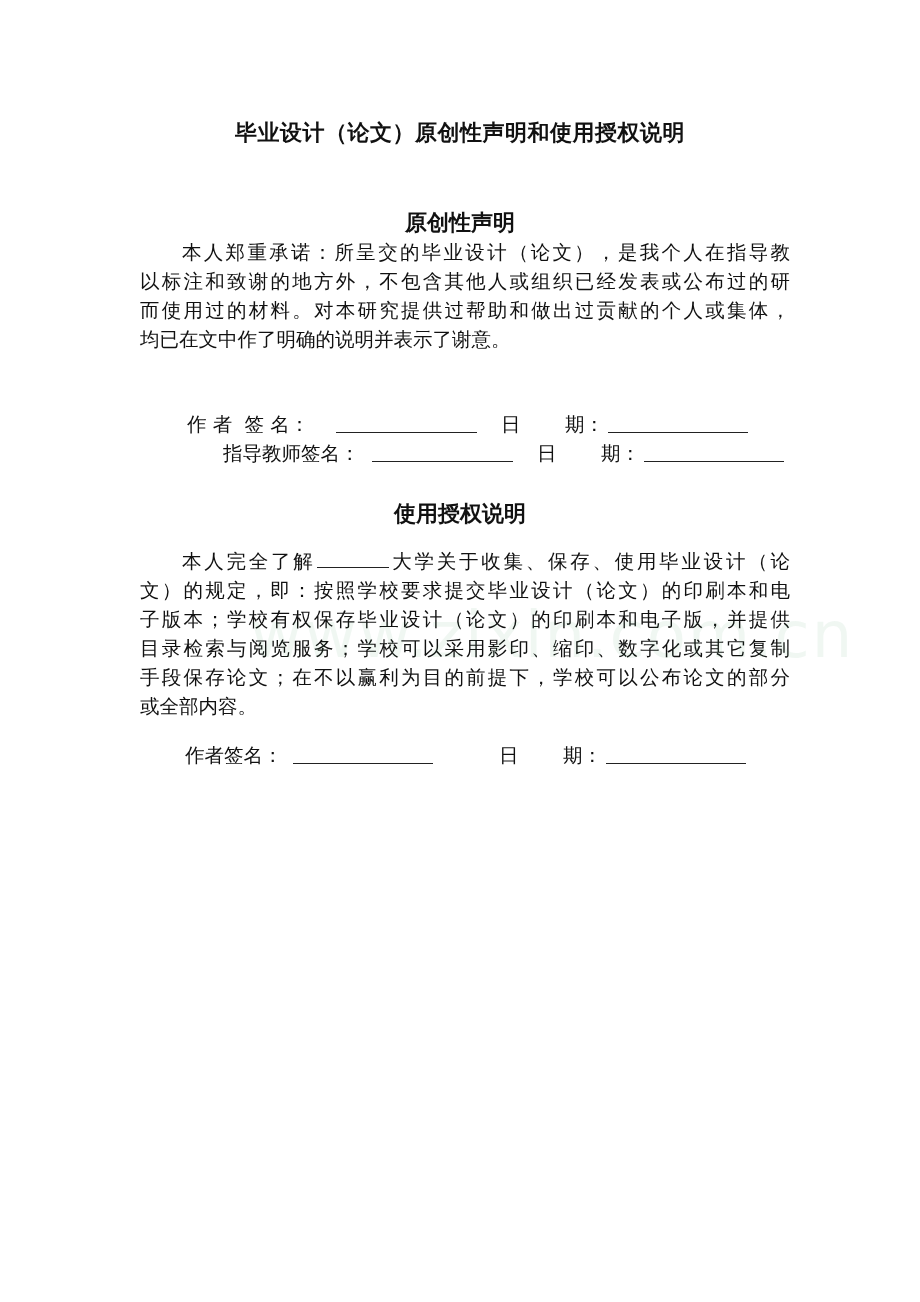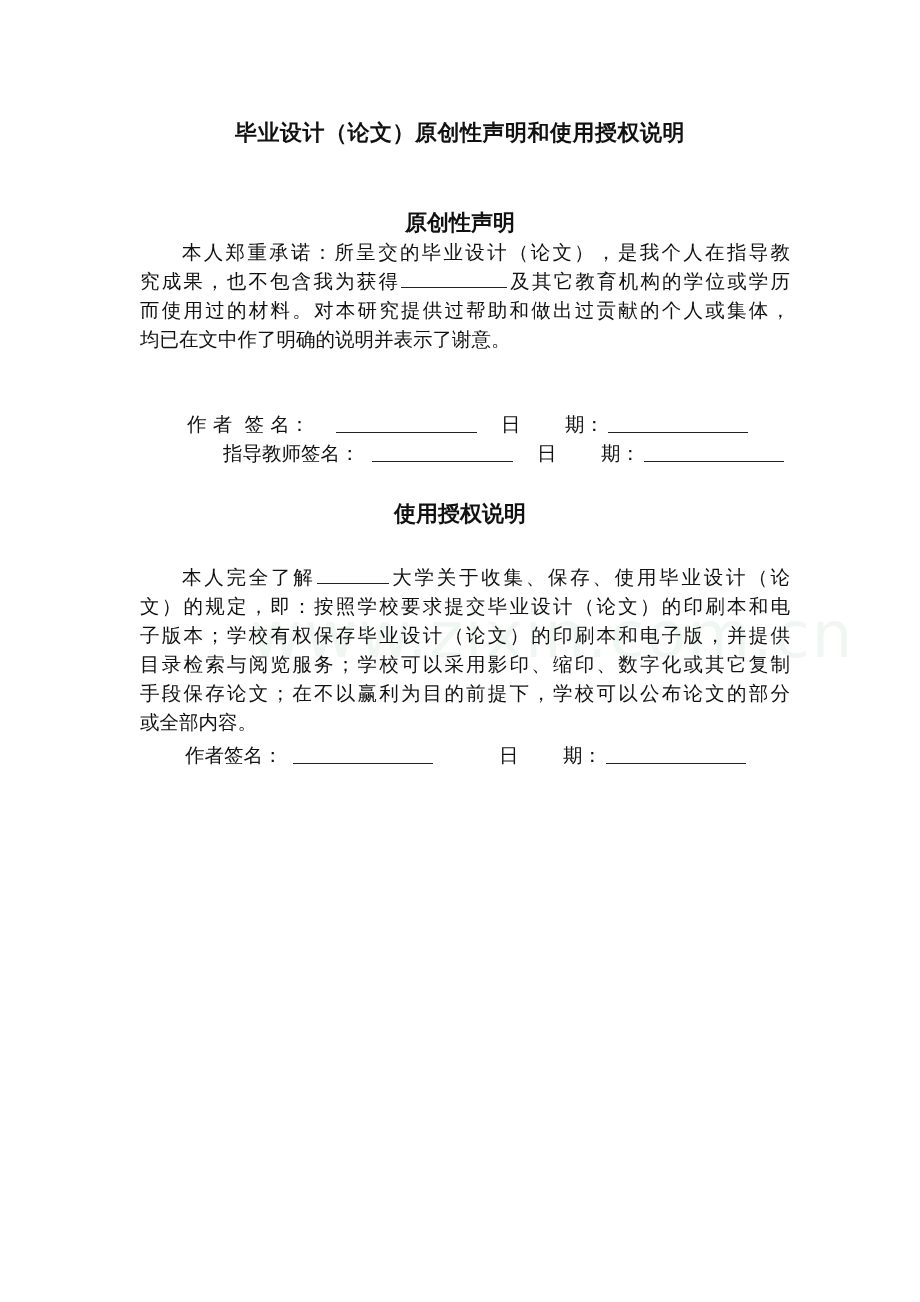--- a/index.html
+++ b/index.html
@@ -25,23 +25,21 @@
 <body>
 
 <div class="page">
 
   <div class="title">毕业设计（论文）原创性声明和使用授权说明</div>
 
   <div class="heading" style="top:208px;font-family:Liberation Mono, monospace;">原创性声明</div>
 
   <div class="para" style="top:238px;">
     <span class="line indent">本人郑重承诺：所呈交的毕业设计（论文），是我个人在指导教</span>
-    <span class="line">
-      <span>究成果，也不包含我为获得</span><span class="blank" style="width:106px;"></span><span>及其它教育机构的学位或学历</span>
-    </span>
+    <span class="line">以标注和致谢的地方外，不包含其他人或组织已经发表或公布过的研</span>
     <span class="line">而使用过的材料。对本研究提供过帮助和做出过贡献的个人或集体，</span>
     <span class="line last">均已在文中作了明确的说明并表示了谢意。</span>
   </div>
 
   <div class="sigrow" style="top:410px;">
     <span style="left:182px; white-space:pre;">作 者  签 名：</span>
     <div class="sigline" style="left:331px; width:141px;"></div>
     <span style="left:496px;">日</span>
     <span style="left:560px;">期：</span>
     <div class="sigline" style="left:603px; width:140px;"></div>
@@ -50,21 +48,21 @@
   <div class="sigrow" style="top:439px;margin-left:36px;">
     <span style="left:182px;">指导教师签名：</span>
     <div class="sigline" style="left:331px; width:141px;"></div>
     <span style="left:496px;">日</span>
     <span style="left:560px;">期：</span>
     <div class="sigline" style="left:603px; width:140px;"></div>
   </div>
 
   <div class="heading" style="top:499px;">使用授权说明</div>
 
-  <div class="para" style="top:563px;">
+  <div class="para" style="top:547px;">
     <span class="line indent">
       <span>本人完全了解</span><span class="blank" style="width:72px;"></span><span>大学关于收集、保存、使用毕业设计（论</span>
     </span>
     <span class="line">文）的规定，即：按照学校要求提交毕业设计（论文）的印刷本和电</span>
     <span class="line">子版本；学校有权保存毕业设计（论文）的印刷本和电子版，并提供</span>
     <span class="line">目录检索与阅览服务；学校可以采用影印、缩印、数字化或其它复制</span>
     <span class="line">手段保存论文；在不以赢利为目的前提下，学校可以公布论文的部分</span>
     <span class="line last">或全部内容。</span>
   </div>
 

